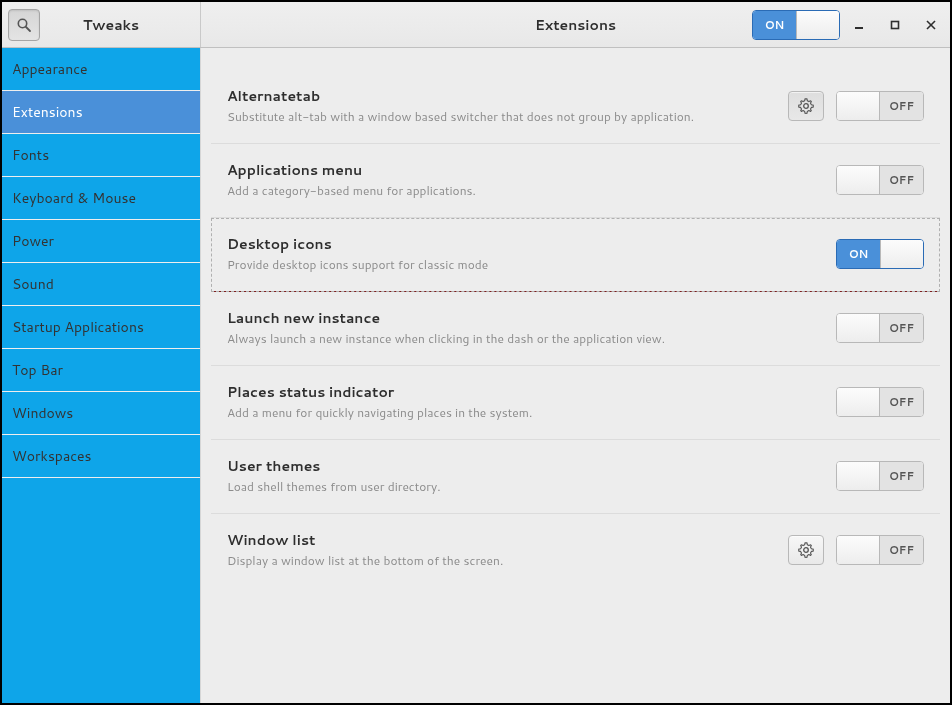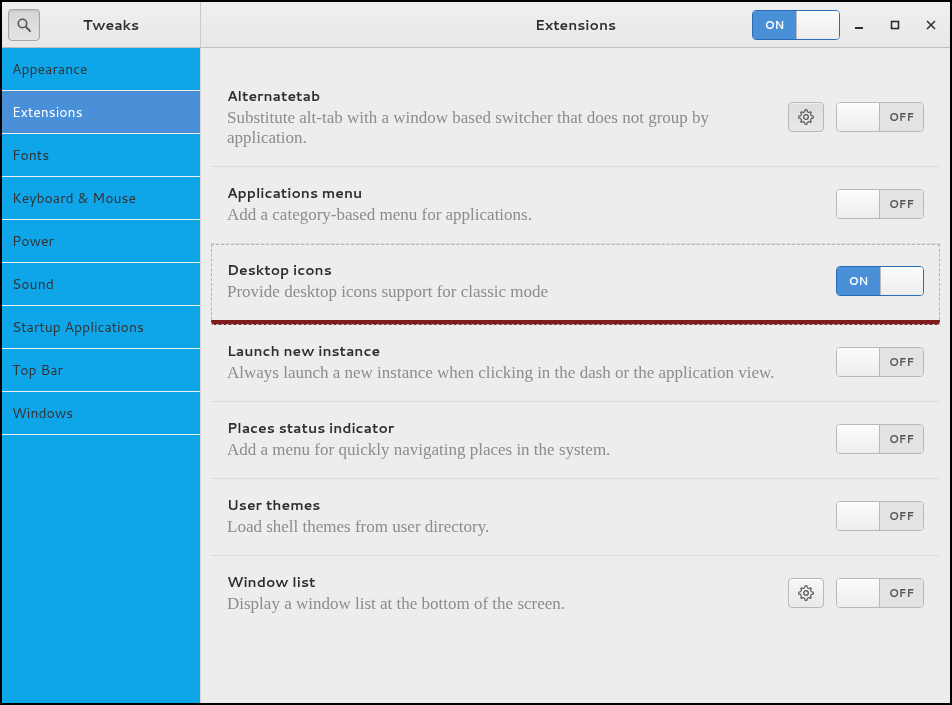--- a/index.html
+++ b/index.html
@@ -125,25 +125,25 @@
     display:flex;
     align-items:center;
     padding: 16px 16px 18px 16px;
     border-bottom: 1px solid #dcdcdc;
     gap: 12px;
   }
   .ext-row:last-child { border-bottom: none; }
   .ext-row.focused {
     outline: 1px dashed #b0b0b0;
     outline-offset: -1px;
-    border-bottom: 5px solid #7f1d1d;
+    border-bottom: 1px solid #7f1d1d;
   }
   .ext-info { flex:1; }
   .ext-title { font-weight:bold; color:#2e2e2e; margin-bottom:2px;}
-  .ext-desc { color:#8c8c8c; font-size:17px;font-family:Liberation Serif, serif;}
+  .ext-desc { color:#8c8c8c; font-size:12px;}
   .gearbtn {
     width: 36px; height: 30px;
     display:flex; align-items:center; justify-content:center;
     cursor:pointer;
     background: linear-gradient(#f7f7f7,#e9e9e9);
   }
   .gearbtn.pressed {
     background: linear-gradient(#dedede,#e8e8e8);
   }
   
@@ -231,20 +231,21 @@
     <div class="sidebar" id="sidebar">
         <div class="sidebar-item">Appearance</div>
         <div class="sidebar-item selected">Extensions</div>
         <div class="sidebar-item">Fonts</div>
         <div class="sidebar-item">Keyboard &amp; Mouse</div>
         <div class="sidebar-item">Power</div>
         <div class="sidebar-item">Sound</div>
         <div class="sidebar-item">Startup Applications</div>
         <div class="sidebar-item">Top Bar</div>
         <div class="sidebar-item">Windows</div>
+        <div class="sidebar-item">Workspaces</div>
       </div>
     <div class="content" id="ext-list">
         <div class="ext-row">
           <div class="ext-info">
             <div class="ext-title">Alternatetab</div>
             <div class="ext-desc">Substitute alt-tab with a window based switcher that does not group by application.</div>
           </div>
           <div class="gearbtn pressed">
             <svg width="16" height="16" viewBox="0 0 16 16">
               <g fill="#555">

